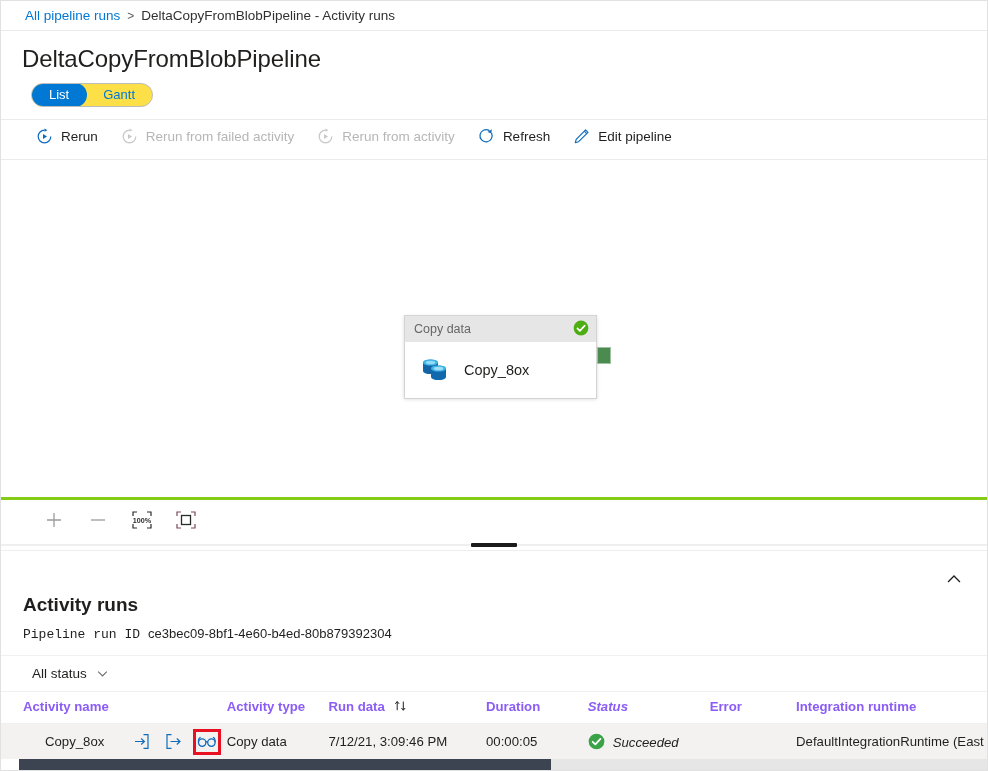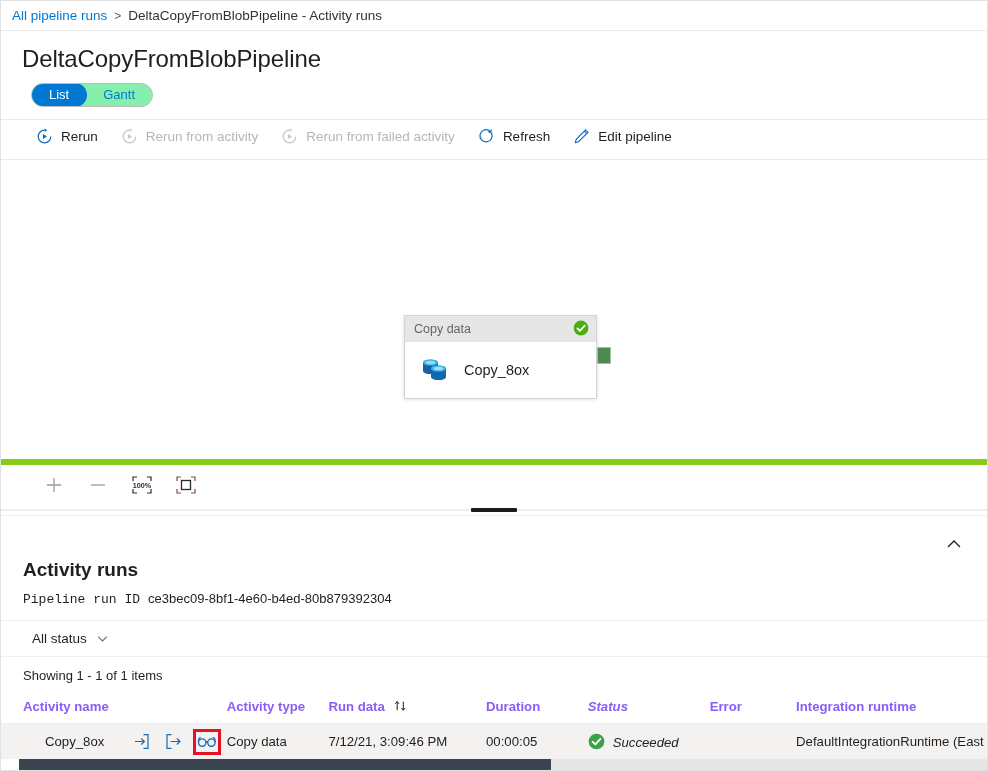--- a/index.html
+++ b/index.html
@@ -26,21 +26,21 @@
     display: flex;
     flex-direction: column;
   }
 
   
   .breadcrumb {
     height: 29px;
     flex: 0 0 29px;
     display: flex;
     align-items: center;
-    padding: 0 0 0 11px;
+    padding: 0 0 0 24px;
     background: #ffffff;
     border-bottom: 1px solid #eaeaea;
     font-size: 13.5px;
   }
   .crumb-link {
     color: #0078d4;
     cursor: pointer;
     white-space: nowrap;
   }
   .crumb-sep {
@@ -73,21 +73,21 @@
     flex: 0 0 auto;
     padding: 9px 0 12px 30px;
     background: #ffffff;
   }
   .pivot {
     display: inline-flex;
     align-items: center;
     border: 1px solid #bdbdbd;
     border-radius: 14px;
     height: 24px;
-    background: #86efac;
+    background: #fde047;
     overflow: hidden;
     box-sizing: border-box;
   }
   .pivot-btn {
     height: 24px;
     line-height: 24px;
     padding: 0 18px;
     font-size: 13px;
     color: #0078d4;
     background: transparent;
@@ -198,21 +198,21 @@
     border: 1px solid #9fc1a1;
     box-sizing: border-box;
   }
 
   
   .canvas-tools {
     flex: 0 0 39px;
     height: 39px;
     display: flex;
     align-items: center;
-    border-top: 6px solid #84cc16;
+    border-top: 3px solid #84cc16;
     padding-left: 36px;
     background: #ffffff;
   }
   .ztool {
     width: 34px;
     height: 30px;
     display: flex;
     align-items: center;
     justify-content: center;
     margin-right: 10px;
@@ -444,32 +444,32 @@
     </div>
 
     <div class="cmd disabled">
       <span class="ci">
         <svg width="17" height="17" viewBox="0 0 17 17">
           <path d="M8.5 2.2 A6.3 6.3 0 1 0 14.8 8.5" fill="none" stroke="#c8c8c8" stroke-width="1.25"></path>
           <path d="M8.5 0.6 L8.5 3.8 L11.4 2.2 Z" fill="#c8c8c8"></path>
           <path d="M7.0 6.1 L11.0 8.5 L7.0 10.9 Z" fill="#c8c8c8"></path>
         </svg>
       </span>
-      <span>Rerun from activity</span>
+      <span>Rerun from failed activity</span>
     </div>
 
     <div class="cmd disabled">
       <span class="ci">
         <svg width="17" height="17" viewBox="0 0 17 17">
           <path d="M8.5 2.2 A6.3 6.3 0 1 0 14.8 8.5" fill="none" stroke="#c8c8c8" stroke-width="1.25"></path>
           <path d="M8.5 0.6 L8.5 3.8 L11.4 2.2 Z" fill="#c8c8c8"></path>
           <path d="M7.0 6.1 L11.0 8.5 L7.0 10.9 Z" fill="#c8c8c8"></path>
         </svg>
       </span>
-      <span>Rerun from failed activity</span>
+      <span>Rerun from activity</span>
     </div>
 
     <div class="cmd">
       <span class="ci">
         <svg width="17" height="17" viewBox="0 0 17 17">
           <path d="M13.6 5.2 A6.1 6.1 0 1 1 11.0 2.4" fill="none" stroke="#0f6cbd" stroke-width="1.25" stroke-linecap="round"></path>
           <path d="M13.9 1.3 L13.2 5.6 L9.6 4.0 Z" fill="#0f6cbd"></path>
         </svg>
       </span>
       <span>Refresh</span>
@@ -572,21 +572,20 @@
       <div class="filter-pill">
         <span>All status</span>
         <span class="chev">
           <svg width="13" height="13" viewBox="0 0 13 13">
             <path d="M2.2 4.6 L6.5 8.9 L10.8 4.6" fill="none" stroke="#6b6b6b" stroke-width="1.1"></path>
           </svg>
         </span>
       </div>
     </div>
 
-    <div class="showing">Showing 1 - 1 of 1 items</div>
 
     <div class="tbl-wrap">
       <table class="runs">
         <thead>
           <tr>
             <th class="c-name">Activity name</th>
             <th class="c-type">Activity type</th>
             <th class="c-start">
               <span>Run data</span>
               <span style="margin-left:6px;">

